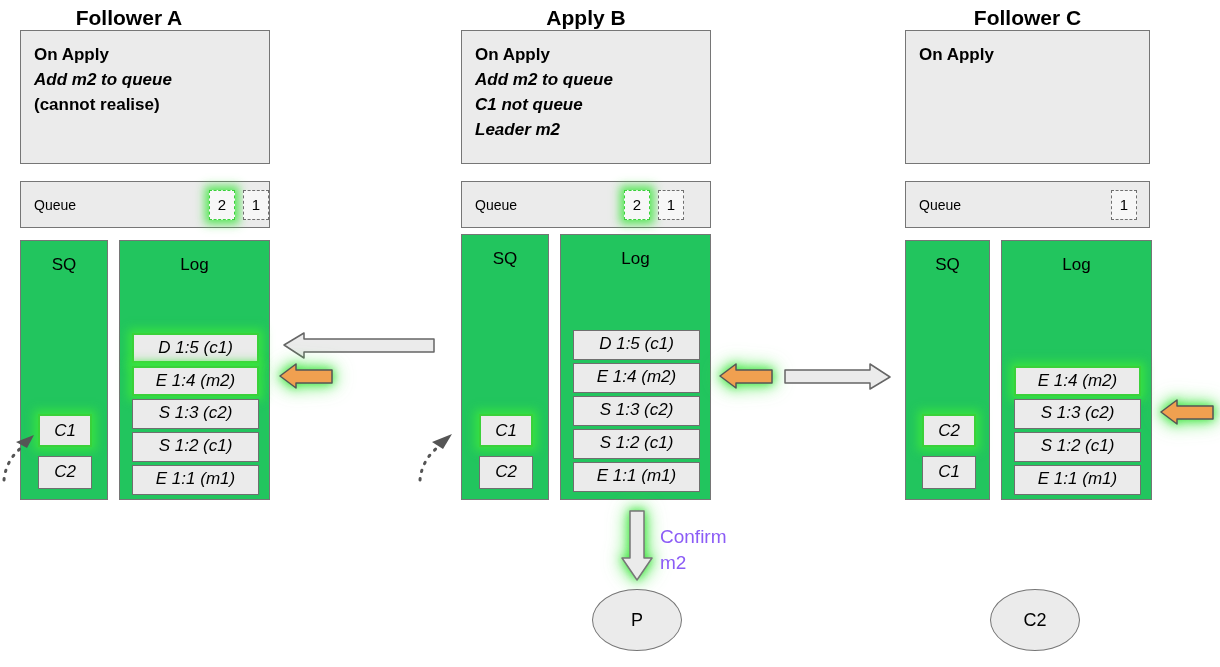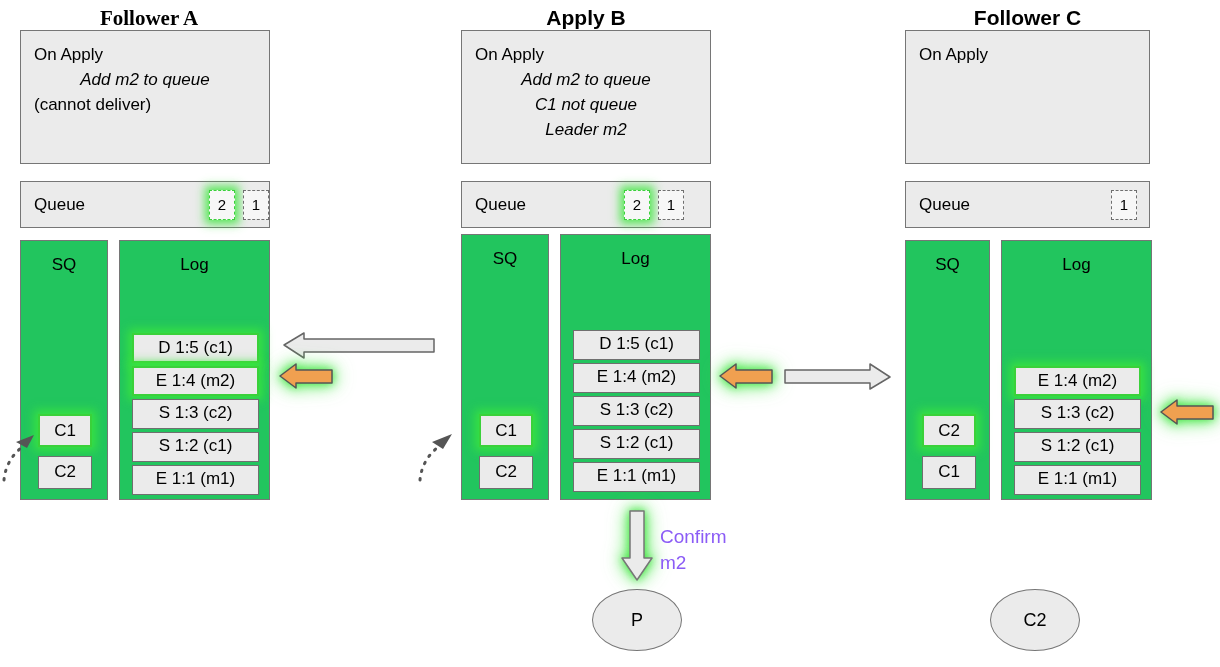--- a/index.html
+++ b/index.html
@@ -14,28 +14,28 @@
     position:absolute;font-size:21px;font-weight:bold;text-align:center;
     color:#000;letter-spacing:0px;
   }
 
   
   .panel{
     position:absolute;box-sizing:border-box;
     background:#ebebeb;border:1.5px solid #767676;
   }
 
-  .onapply{padding:11px 13px 0 13px;}
+  .onapply{padding:11px 13px 0 13px;font-weight:bold;}
   .onapply div{font-size:17px;line-height:25px;white-space:nowrap;}
-  .onapply div.ital{font-style:italic;text-align:center;}
+  .onapply div.ital{font-style:italic;}
 
   
   .queue-label{
     position:absolute;left:13px;top:50%;transform:translateY(-50%);
-    font-size:17px;white-space:nowrap;
+    font-size:14px;white-space:nowrap;
   }
   .qbox{
     position:absolute;box-sizing:border-box;
     width:26px;height:30px;top:50%;transform:translateY(-50%);
     border:1.5px dashed #6f6f6f;background:#f7f7f7;
     font-size:15px;line-height:27px;text-align:center;color:#000;
   }
   .glow{box-shadow:0 0 9px 4px rgba(60,230,60,.85);border-color:#3ad13a;}
   .glow-solid{
     border:2px solid #3ad13a !important;
@@ -49,45 +49,46 @@
   }
   .sub-title{
     position:absolute;left:0;right:0;top:14px;text-align:center;
     font-size:17px;color:#000;
   }
   .cell{
     position:absolute;box-sizing:border-box;
     background:#ebebeb;border:1.5px solid #6f6f6f;
     font-size:17px;text-align:center;color:#000;
     white-space:nowrap;
+    font-style:italic;
   }
 
   
   .arrow-svg{position:absolute;overflow:visible;}
   .glow-filter{filter:drop-shadow(0 0 5px rgba(60,230,60,.95)) drop-shadow(0 0 9px rgba(60,230,60,.8));}
 
   .ellipse{
     position:absolute;box-sizing:border-box;
     border:1.5px solid #767676;background:#ebebeb;border-radius:50%;
     font-size:18px;text-align:center;color:#000;
   }
 
   .arrow-label{
     position:absolute;font-size:19px;line-height:26px;color:#8b5cf6;white-space:nowrap;
   }
 </style>
 </head>
 <body>
 
-<div class="col-title" style="left:24px;top:6px;width:250px;font-family:Liberation Serif, serif;">Follower A</div>
+<div class="col-title" style="left:4px;top:6px;width:250px;">Follower A</div>
 
 <div class="panel onapply" style="left:20px;top:30px;width:250px;height:134px;">
   <div>On Apply</div>
   <div class="ital">Add m2 to queue</div>
-  <div>(cannot deliver)</div>
+  <div>(cannot realise)</div>
 </div>
 
 <div class="panel" style="left:20px;top:181px;width:250px;height:47px;">
   <div class="queue-label">Queue</div>
   <div class="qbox glow" style="left:188px;">2</div>
   <div class="qbox" style="left:222px;">1</div>
 </div>
 
 <div class="subpanel" style="left:20px;top:240px;width:88px;height:260px;">
   <div class="sub-title">SQ</div>

